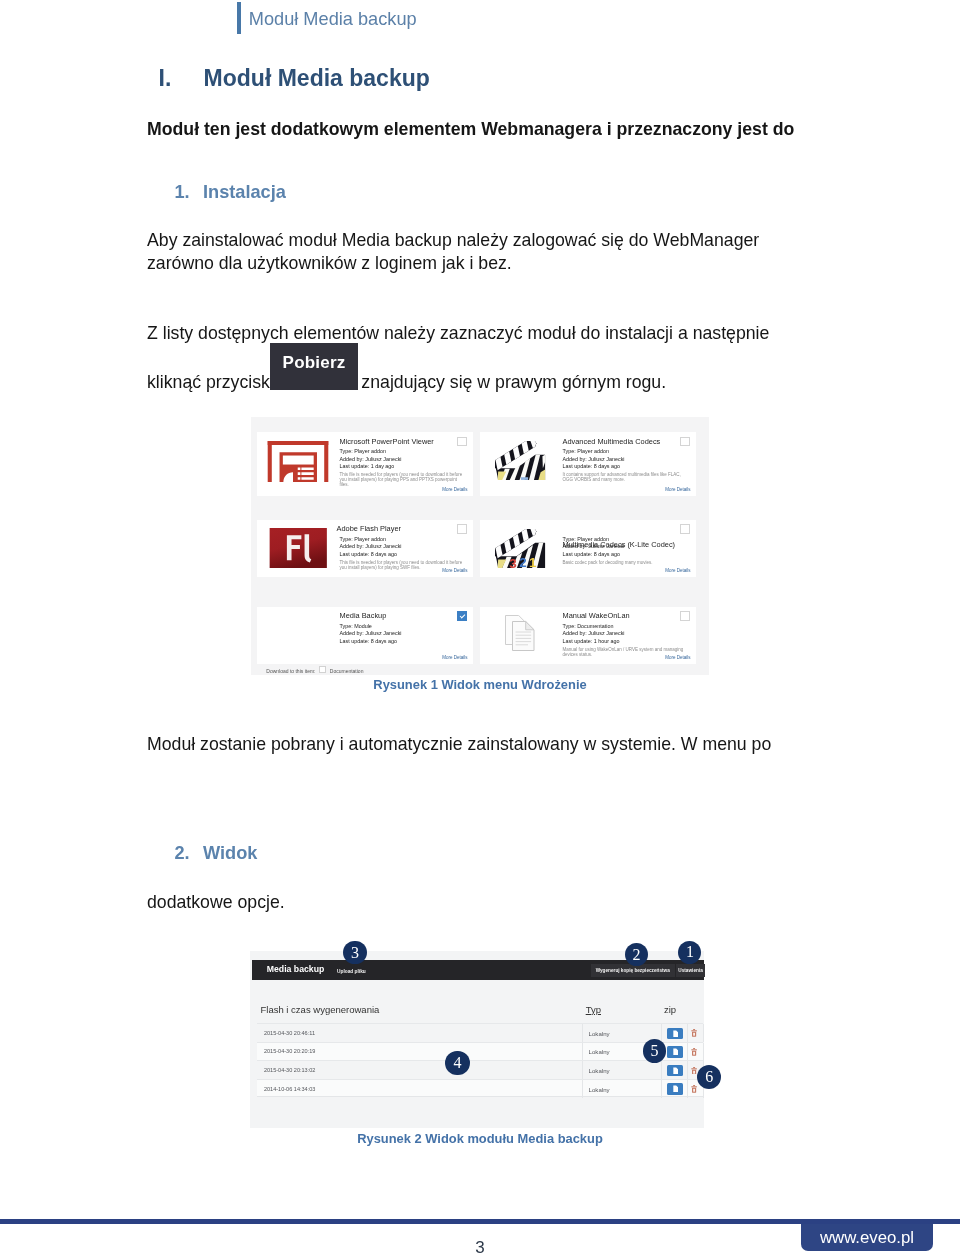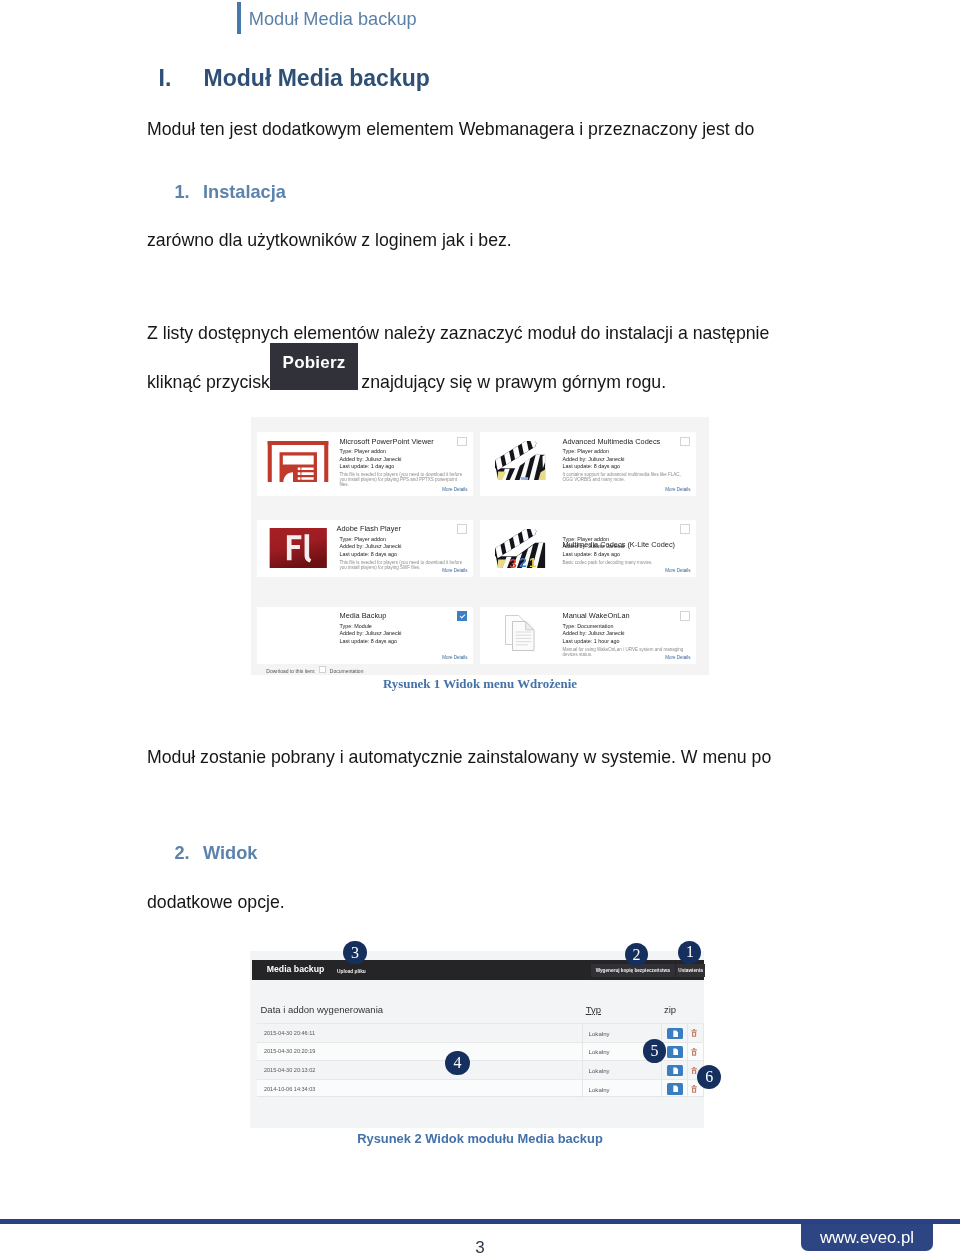--- a/index.html
+++ b/index.html
@@ -92,30 +92,31 @@
 <div class="abs" id="running-header">
   <div id="running-bar"></div>
   <div id="running-title">Moduł Media backup</div>
 </div>
 
 <div class="abs" id="sect-head">
   <span class="num">I.</span>
   <span>Moduł Media backup</span>
 </div>
 
-<div class="body-p" style="top:118px;">
+<div class="body-p" style="top:118px;font-weight:bold;">
     <div>Moduł ten jest dodatkowym elementem Webmanagera i przeznaczony jest do</div>
   </div>
 
 <div class="sub-head" style="top:182px;">
   <span class="num">1.</span>
   <span>Instalacja</span>
 </div>
 
 <div class="body-p" style="top:229px;">
+    <div>Aby zainstalować moduł Media backup należy zalogować się do WebManager</div>
     <div>zarówno dla użytkowników z loginem jak i bez.</div>
   </div>
 <div class="body-p" style="top:322px;">
     <div>Z listy dostępnych elementów należy zaznaczyć moduł do instalacji a następnie</div>
   </div>
 <div id="install-line-3"><span>kliknąć przycisk</span><span style="display:inline-block;width:91.5px;"></span><span>znajdujący się w prawym górnym rogu.</span></div>
 <div class="pobierz">Pobierz</div>
 
 <div id="fig1">
   <div id="f1-cards">
@@ -263,43 +264,43 @@
         </div>
         <div class="f1desc" style="left:83px;top:40px;width:124px;">Manual for using WakeOnLan / URVE system and managing devices status.</div>
         <div class="f1more" style="right:5px;bottom:4px;">More Details</div>
         <div class="f1chk" style="right:5.4px;top:4.6px;"></div>
       </div>
     </div>
   <div class="f1foot" style="left:15.3px;top:250.5px;">Download to this item:</div>
   <div class="f1footchk" style="left:67.7px;top:249px;"></div>
   <div class="f1foot" style="left:78.8px;top:250.5px;">Documentation</div>
 </div>
-<div class="fig-cap" style="left:0;top:677px;width:960px;font-family:Liberation Serif, serif;">Rysunek 1 Widok menu Wdrożenie</div>
-
-<div class="body-p" style="top:733px;margin-top:13px;">
+<div class="fig-cap" style="left:0;top:677px;width:960px;">Rysunek 1 Widok menu Wdrożenie</div>
+
+<div class="body-p" style="top:733px;">
     <div>Moduł zostanie pobrany i automatycznie zainstalowany w systemie. W menu po</div>
   </div>
 
 <div class="sub-head" style="top:843px;">
   <span class="num">2.</span>
   <span>Widok</span>
 </div>
 
 <div class="body-p" style="top:891px;">
     <div>dodatkowe opcje.</div>
   </div>
 
 <div id="fig2">
   <div id="f2nav">
     <div id="f2brand">Media backup</div>
     <div id="f2upload">Upload pliku</div>
     <div id="f2gen">Wygeneruj kopię bezpieczeństwa</div>
     <div id="f2set">Ustawienia</div>
   </div>
-  <div class="f2th" style="left:10.5px;top:52.5px;">Data i addon wygenerowania</div>
+  <div class="f2th" style="left:10.5px;top:52.5px;">Flash i czas wygenerowania</div>
   <div class="f2th" style="left:335.7px;top:52.5px;text-decoration:underline;">Typ</div>
   <div class="f2th" style="left:414px;top:52.5px;text-align:center;">zip</div>
   <div id="f2rows">
       <div class="f2row" style="left: 7.3px; top: 71.9px; width: 445.4px; height: 18.6px;">
         <div class="f2date" style="left:6.6px;top:5.9px;">2015-04-30 20:46:11</div>
         <div class="f2vline" style="left:324.9px;top:0;height:18.6px;"></div>
         <div class="f2type" style="left:331.3px;top:5.9px;">Lokalny</div>
         <div class="f2vline" style="left:403.7px;top:0;height:18.6px;"></div>
         <div class="f2dl" style="left:409.9px;top:3.7px;">
           <span style="position:absolute;left:5.4px;top:2.05px;line-height:0;">

